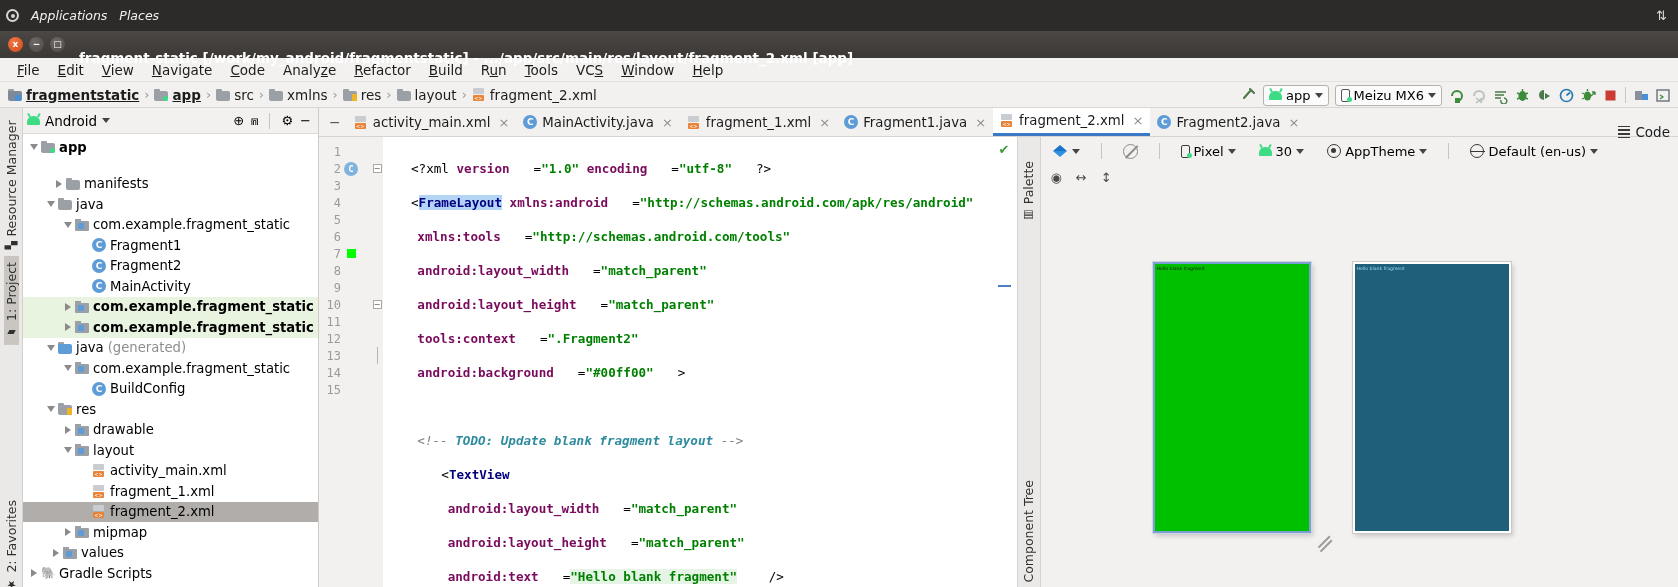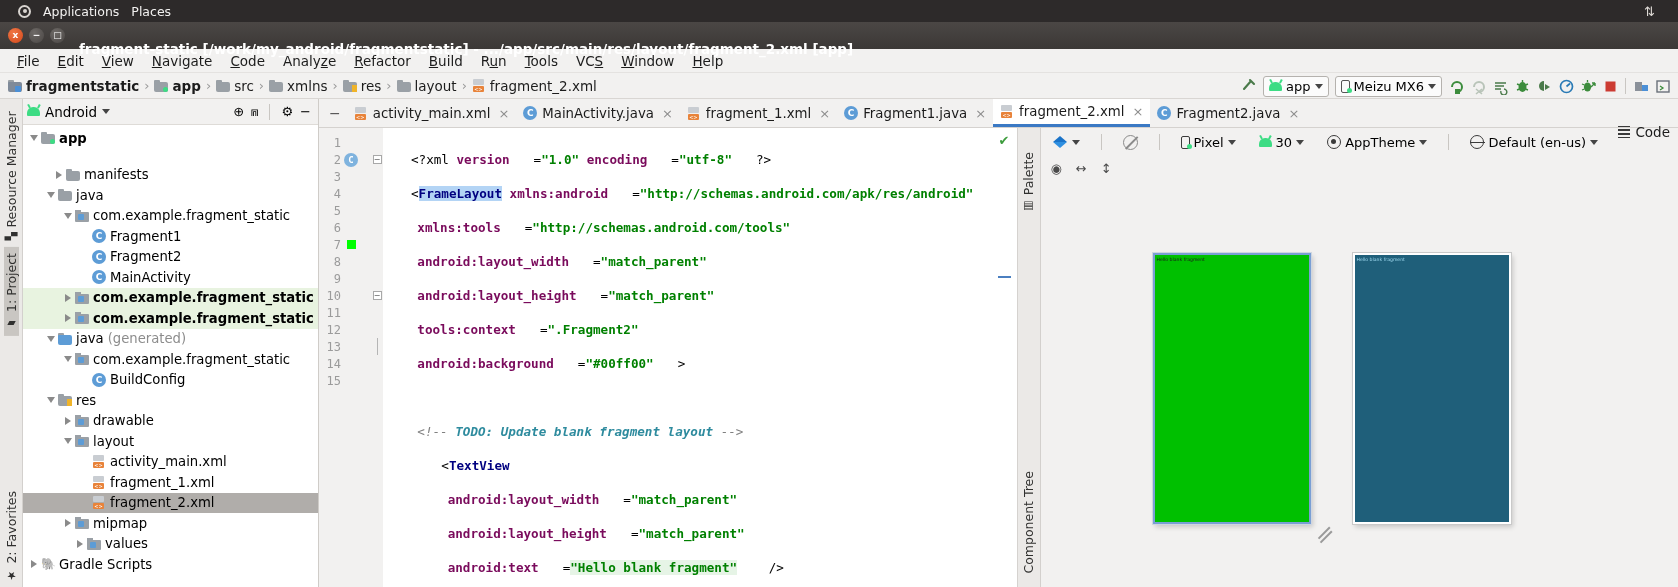--- a/index.html
+++ b/index.html
@@ -7,23 +7,24 @@
     width: 1678px; height: 587px;
     font-family: "DejaVu Sans", "Liberation Sans", sans-serif;
     font-size: 13px;
     background: #f2f1f0;
     overflow: hidden;
   }
   .app { position: relative; width: 1678px; height: 587px; }
 
   
   .gnome-panel {
-    height: 22px; background: #2d2a2a; color: #f2f1f0;
-    display: flex; align-items: center; gap: 12px; padding: 0 18px;
+    height: 31px; background: #2d2a2a; color: #f2f1f0;
+    display: flex; align-items: center; gap: 12px; padding: 0 6px;
     font-size: 12.5px;
+    font-style: italic;
   }
   .gnome-logo {
     width: 13px; height: 13px; border-radius: 50%;
     border: 2px solid #d8d4d0; position: relative; flex: none;
   }
   .gnome-logo::after {
     content: ""; position: absolute; left: 2.5px; top: 2.5px;
     width: 4px; height: 4px; border-radius: 50%; background: #d8d4d0;
   }
   .gnome-panel .spacer { flex: 1; }
@@ -55,21 +56,21 @@
     white-space: nowrap;
   }
   .menu-item u { text-decoration: underline; }
 
   
   .navbar {
     height: 26px; background: #f2f1f0; display: flex; align-items: center;
     padding-left: 8px; border-bottom: 1px solid #d9d6d3; position: relative;
   }
   .crumb { display: flex; align-items: center; gap: 4px; font-size: 13.5px; color: #1c1c1c; }
-  .crumb.bold { font-weight: bold; }
+  .crumb.bold { font-weight: bold; text-decoration: underline; }
   .crumb-sep { color: #9a9a9a; padding: 0 5px; font-size: 13px; }
   .ficon { width: 14px; height: 12px; position: relative; flex: none; display:inline-block;}
   .ficon .body { position: absolute; inset: 2px 0 0 0; background: #9aa0a6; border-radius: 1px 2px 2px 2px; }
   .ficon .tab { position: absolute; left: 0; top: 0; width: 6px; height: 3px; background: #9aa0a6; border-radius: 1px 1px 0 0; }
   .ficon.dotgreen::after { content:""; position:absolute; right:0px; bottom:0px; width:5px; height:5px; border-radius:50%; background:#3ddc84; }
   .ficon.res::after { content:""; position:absolute; right:0px; bottom:0px; width:5px; height:7px; background:#f0b429;}
   .ficon.mod .body { background: #7f8a99; }
   .ficon.mod::before { content:""; position:absolute; right:1px; bottom:0px; width:6px; height:6px; background:#4b8fd6; border-radius:1px; z-index:2;}
   .xmlicon { width: 14px; height: 13px; position: relative; flex: none; }
   .xmlicon .top { position: absolute; left:1px; top: 0; width: 11px; height: 6px; background: #c9cdd2; border-radius:1px;}
@@ -623,21 +624,21 @@
           <div class="trow" style="padding-left: 38px;">
             <span class="tw">
               <i class="arrow-r"></i>
             </span>
             <span class="pkgicon">
               <i class="t"></i>
               <i class="b"></i>
             </span>
             <span class="tlabel">mipmap</span>
           </div>
-          <div class="trow" style="padding-left: 50px; text-align: center;">
+          <div class="trow" style="padding-left: 26px; text-align: center;">
             <span class="tw">
               <i class="arrow-r"></i>
             </span>
             <span class="pkgicon">
               <i class="t"></i>
               <i class="b"></i>
             </span>
             <span class="tlabel">values</span>
           </div>
           <div class="trow" style="padding-left: 4px;">

